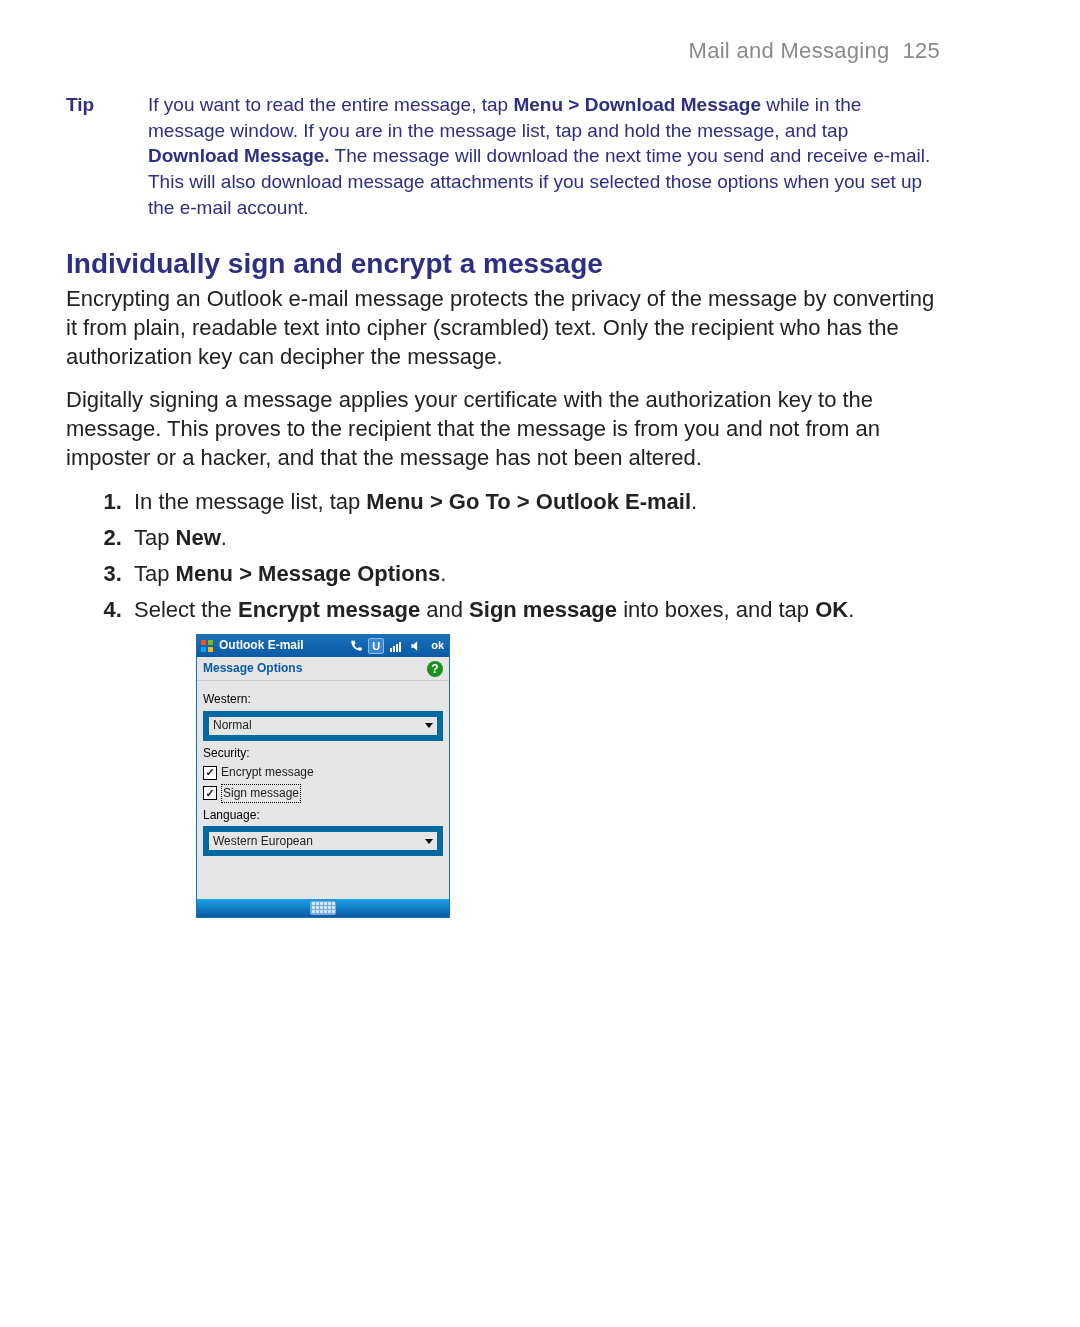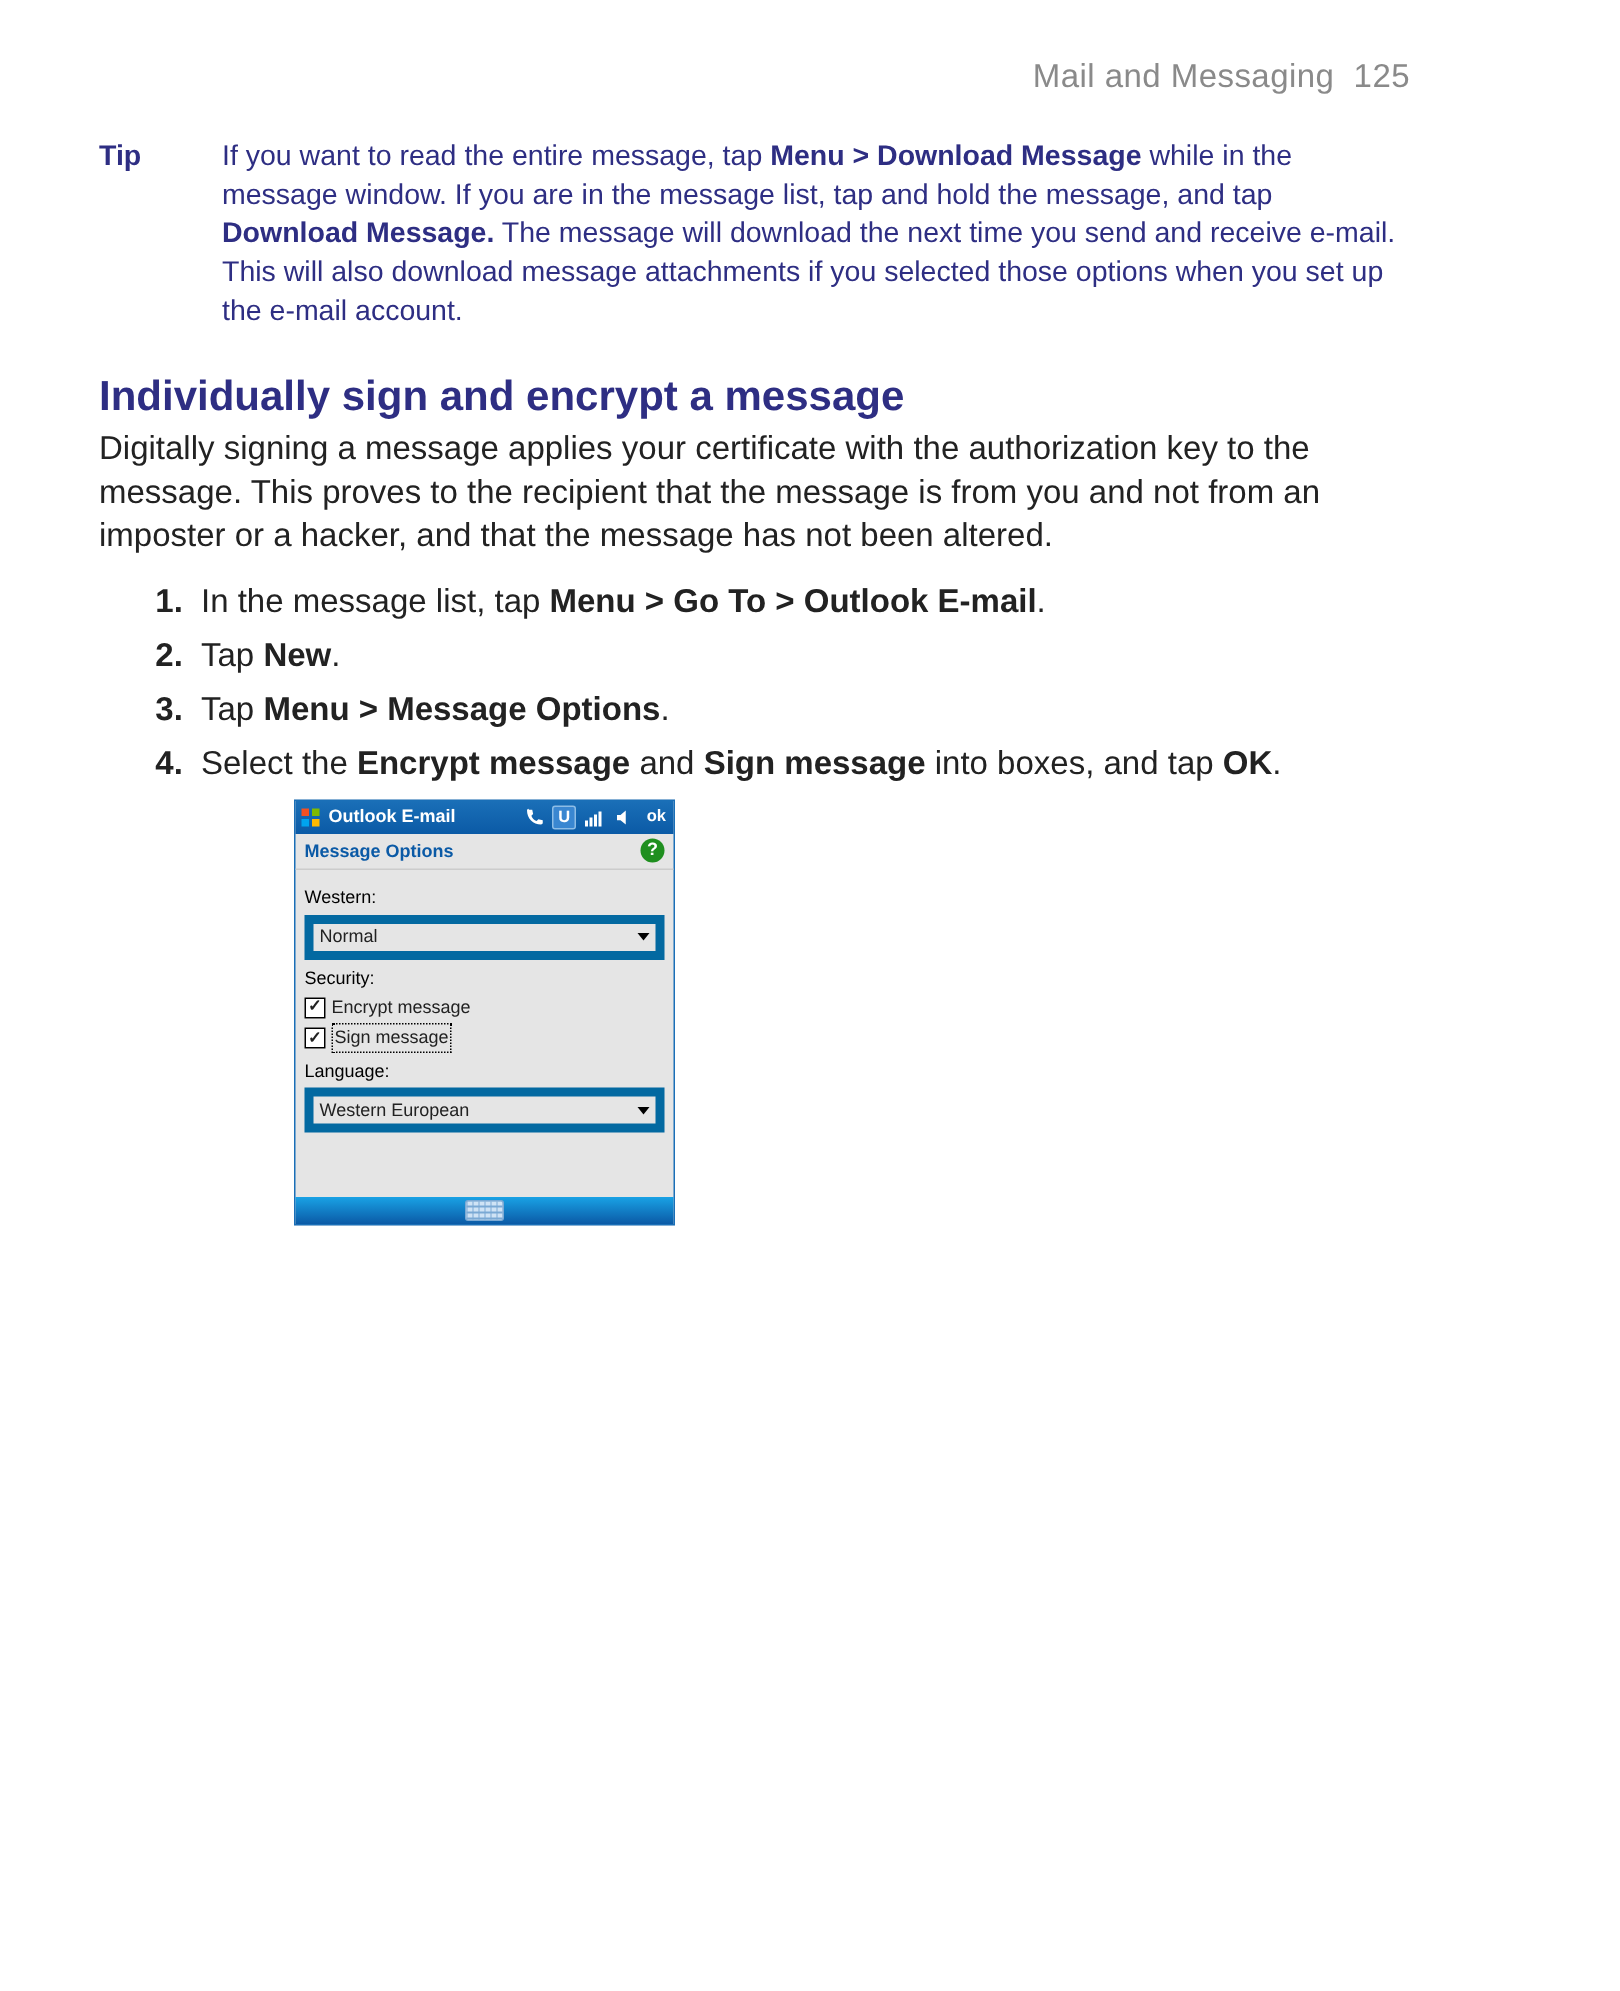--- a/index.html
+++ b/index.html
@@ -102,21 +102,21 @@
     color:#fff; font-weight:bold; font-size:11px;
   }
   .tb-u {
     background:#3a87d1; border:1px solid #8dbde6; border-radius:2px;
     width:14px; height:14px; line-height:14px; text-align:center;
   }
   .tb-ok {
     font-size:11px; font-weight:bold; padding:0 3px;
   }
   .mock-sub {
-    display:flex; align-items:flex-start; justify-content:space-between;
+    display:flex; align-items:flex-end; justify-content:space-between;
     padding: 3px 6px;
     color:#0b5aa6; font-weight:bold;
     border-bottom:1px solid #ccc;
     gap:13px;
   }
   .help {
     width:16px; height:16px; border-radius:50%;
     background:#1f8f1f; color:#fff; font-weight:bold;
     display:inline-flex; align-items:center; justify-content:center;
     font-size:12px;
@@ -162,20 +162,21 @@
   </div>
 
   <div class="tip-block">
     <div class="tip-label">Tip</div>
     <div class="tip-body">
       <span>If you want to read the entire message, tap </span><b>Menu &gt; Download Message</b><span> while in the message window. If you are in the message list, tap and hold the message, and tap </span><b>Download Message.</b><span> The message will download the next time you send and receive e-mail. This will also download message attachments if you selected those options when you set up the e-mail account.</span>
     </div>
   </div>
 
   <h2 class="section">Individually sign and encrypt a message</h2>
+  <p class="para">Encrypting an Outlook e-mail message protects the privacy of the message by converting it from plain, readable text into cipher (scrambled) text. Only the recipient who has the authorization key can decipher the message.</p>
   <p class="para">Digitally signing a message applies your certificate with the authorization key to the message. This proves to the recipient that the message is from you and not from an imposter or a hacker, and that the message has not been altered.</p>
 
 
   <ol class="steps">
     <li>
       <span>In the message list, tap </span><b>Menu &gt; Go To &gt; Outlook E-mail</b><span>.</span>
     </li>
     <li>
       <span>Tap </span><b>New</b><span>.</span>
     </li>

